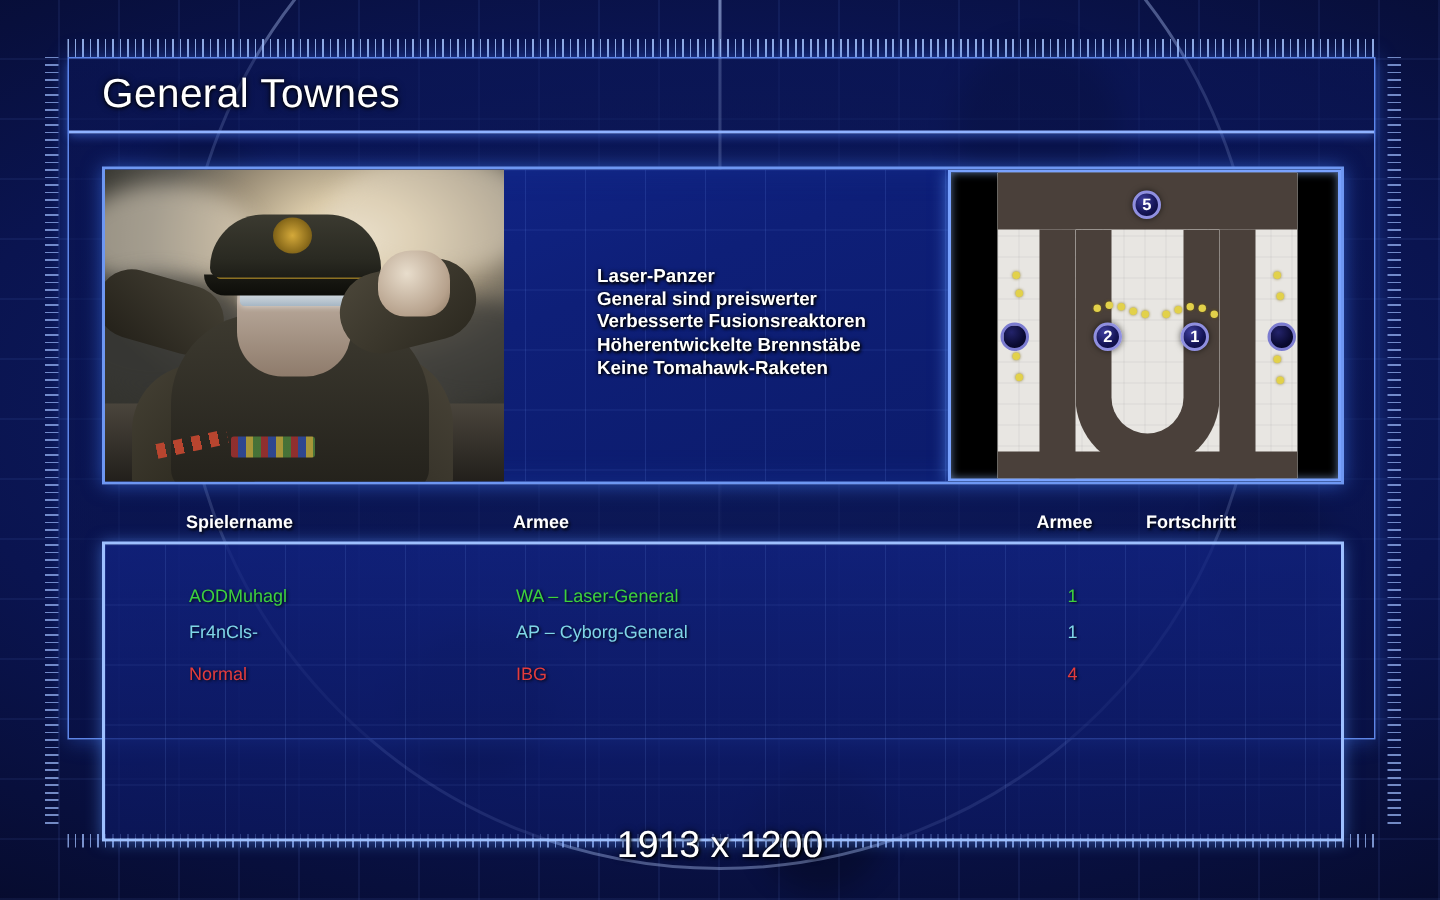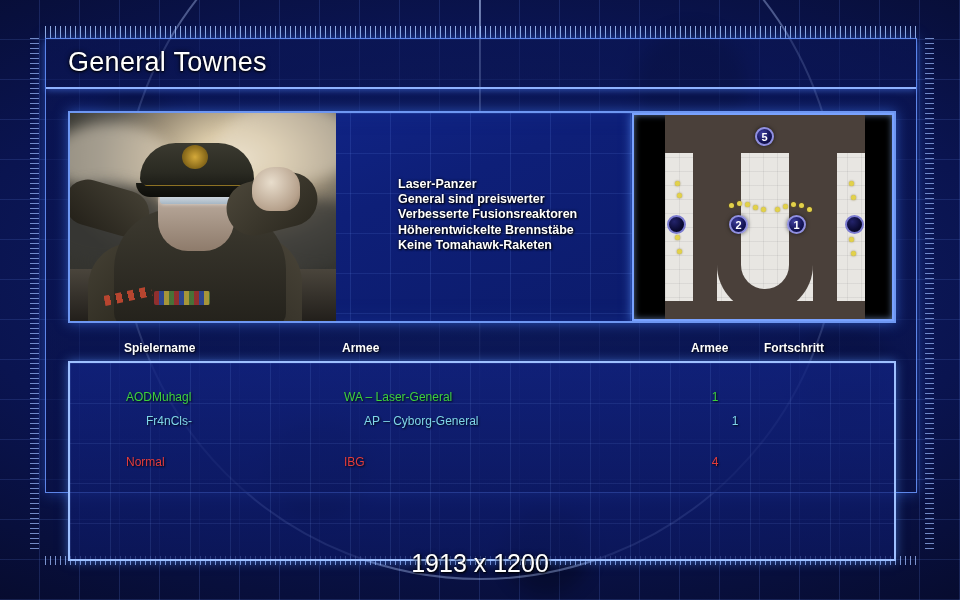--- a/index.html
+++ b/index.html
@@ -417,30 +417,30 @@
 
       <div class="row" style="top:24px; color:#3dd13d;">
         <span class="cell c-name">AODMuhagl</span>
         <span class="cell c-army">WA – Laser-General</span>
         <span class="cell c-team">1</span>
         <span class="cell c-prog">
           <span class="bar"></span>
         </span>
       </div>
 
-      <div class="row" style="top:48px; color:#7fd6e8;margin-left:20px;">
+      <div class="row" style="top:48px; color:#7fd6e8;">
         <span class="cell c-name">Fr4nCls-</span>
         <span class="cell c-army">AP – Cyborg-General</span>
         <span class="cell c-team">1</span>
         <span class="cell c-prog">
           <span class="bar"></span>
         </span>
       </div>
 
-      <div class="row" style="top:89px; color:#e43c3c;">
+      <div class="row" style="top:76px; color:#e43c3c;">
         <span class="cell c-name">Normal</span>
         <span class="cell c-army">IBG</span>
         <span class="cell c-team">4</span>
       </div>
     </div>
 
   </div>
 </div>
 
 <div id="resolution">1913 x 1200</div>

